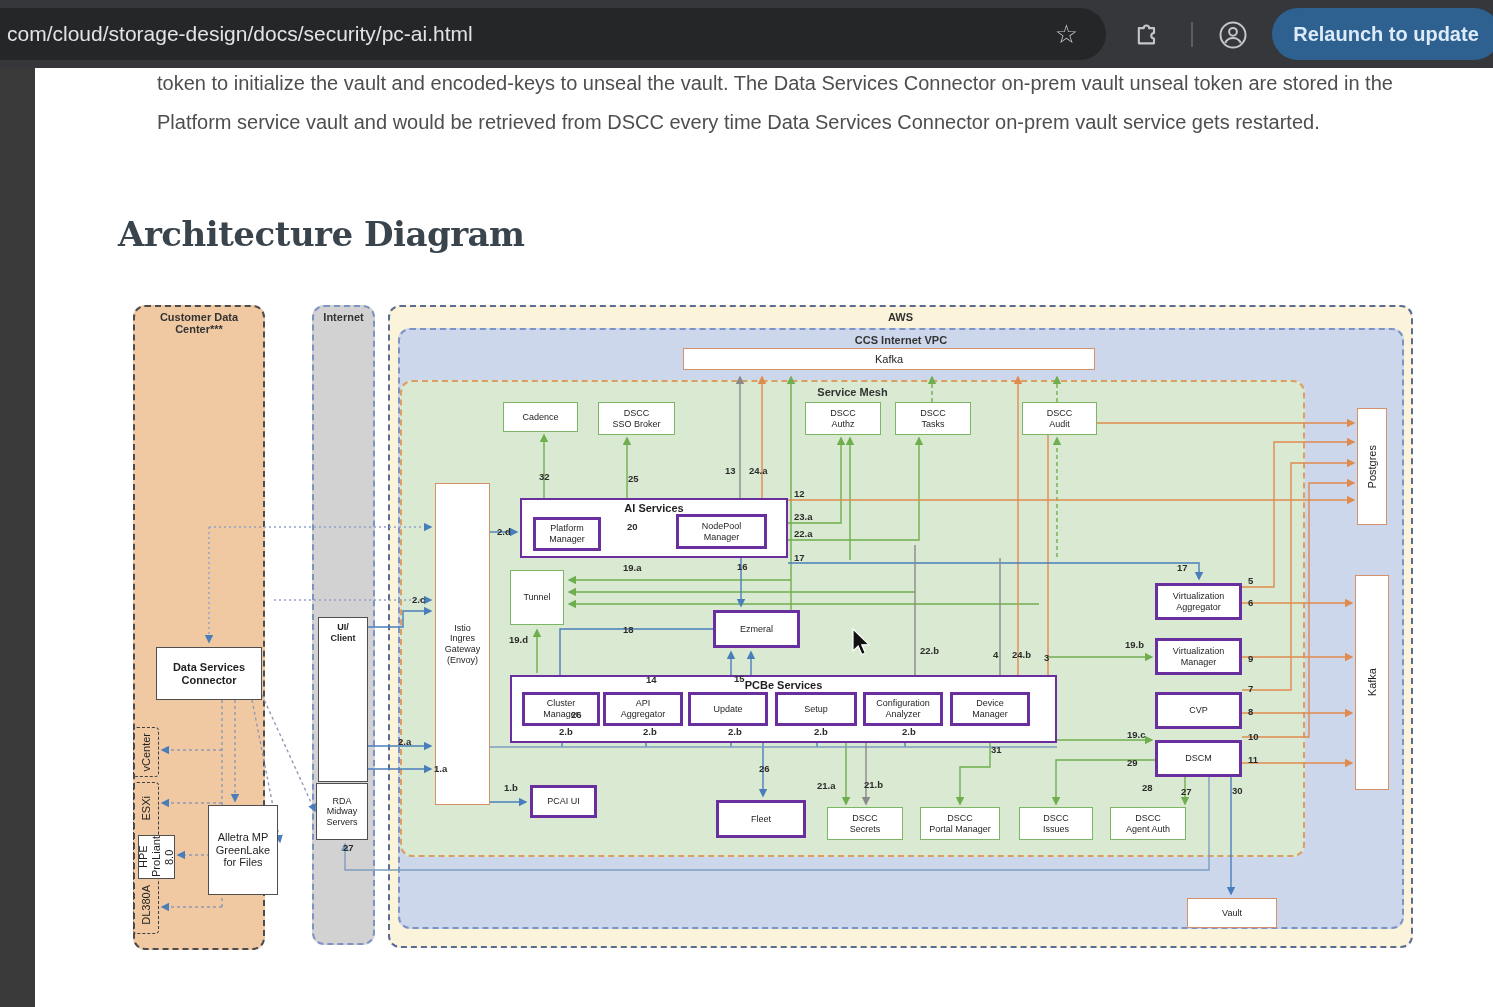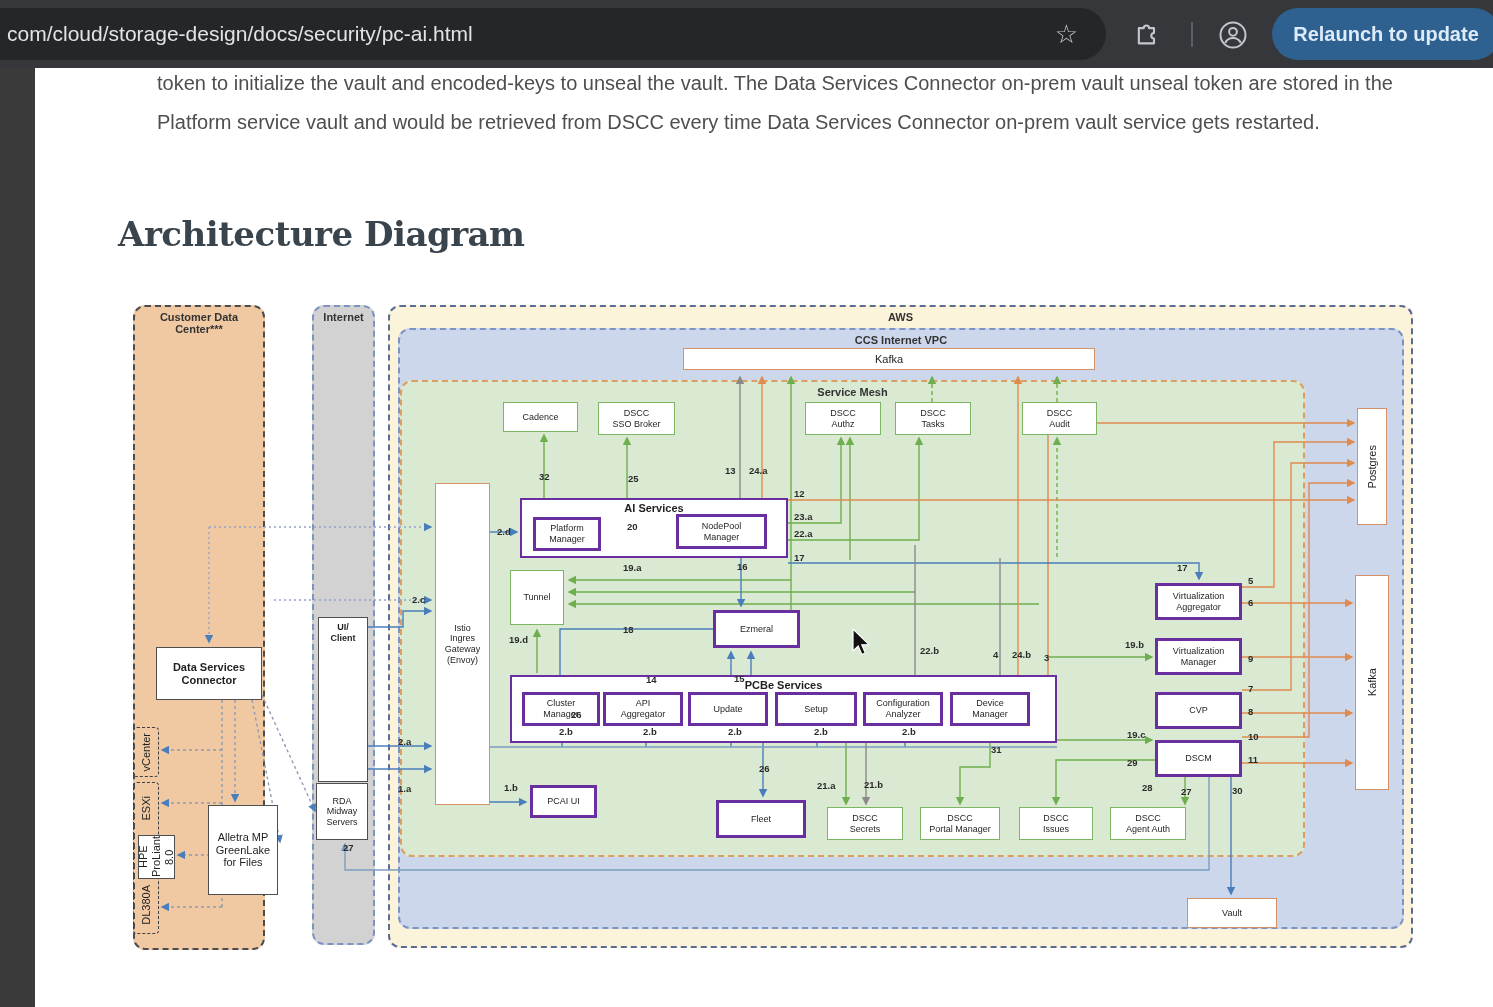--- a/index.html
+++ b/index.html
@@ -323,21 +323,21 @@
         <span class="edge-label" style="left: 524px; top: 431px;">2.b</span>
         <span class="edge-label" style="left: 609px; top: 431px;">2.b</span>
         <span class="edge-label" style="left: 695px; top: 431px;">2.b</span>
         <span class="edge-label" style="left: 783px; top: 431px;">2.b</span>
         <span class="edge-label" style="left: 452px; top: 414px;">26</span>
         <span class="edge-label" style="left: 872px; top: 449px;">31</span>
         <span class="edge-label" style="left: 640px; top: 468px;">26</span>
         <span class="edge-label" style="left: 698px; top: 485px;">21.a</span>
         <span class="edge-label" style="left: 745px; top: 484px;">21.b</span>
         <span class="edge-label" style="left: 279px; top: 441px;">2.a</span>
-        <span class="edge-label" style="left: 279px; top: 488px;">1.a</span>
+        <span class="edge-label" style="left: 279px; top: 468px; padding-left: 36px;">1.a</span>
         <span class="edge-label" style="left: 385px; top: 487px;">1.b</span>
         <span class="edge-label" style="left: 224px; top: 547px;">27</span>
       </div>
 
     <svg class="layer" id="cursor-layer" width="1295" height="662" viewBox="0 0 1295 662">
       <polygon points="734,334 734,356 739.2,351 742.8,359.5 746.3,358 742.8,349.8 750,349.6" fill="#111" stroke="#fff" stroke-width="1.2"></polygon>
     </svg>
   </div>
 </div>
 

